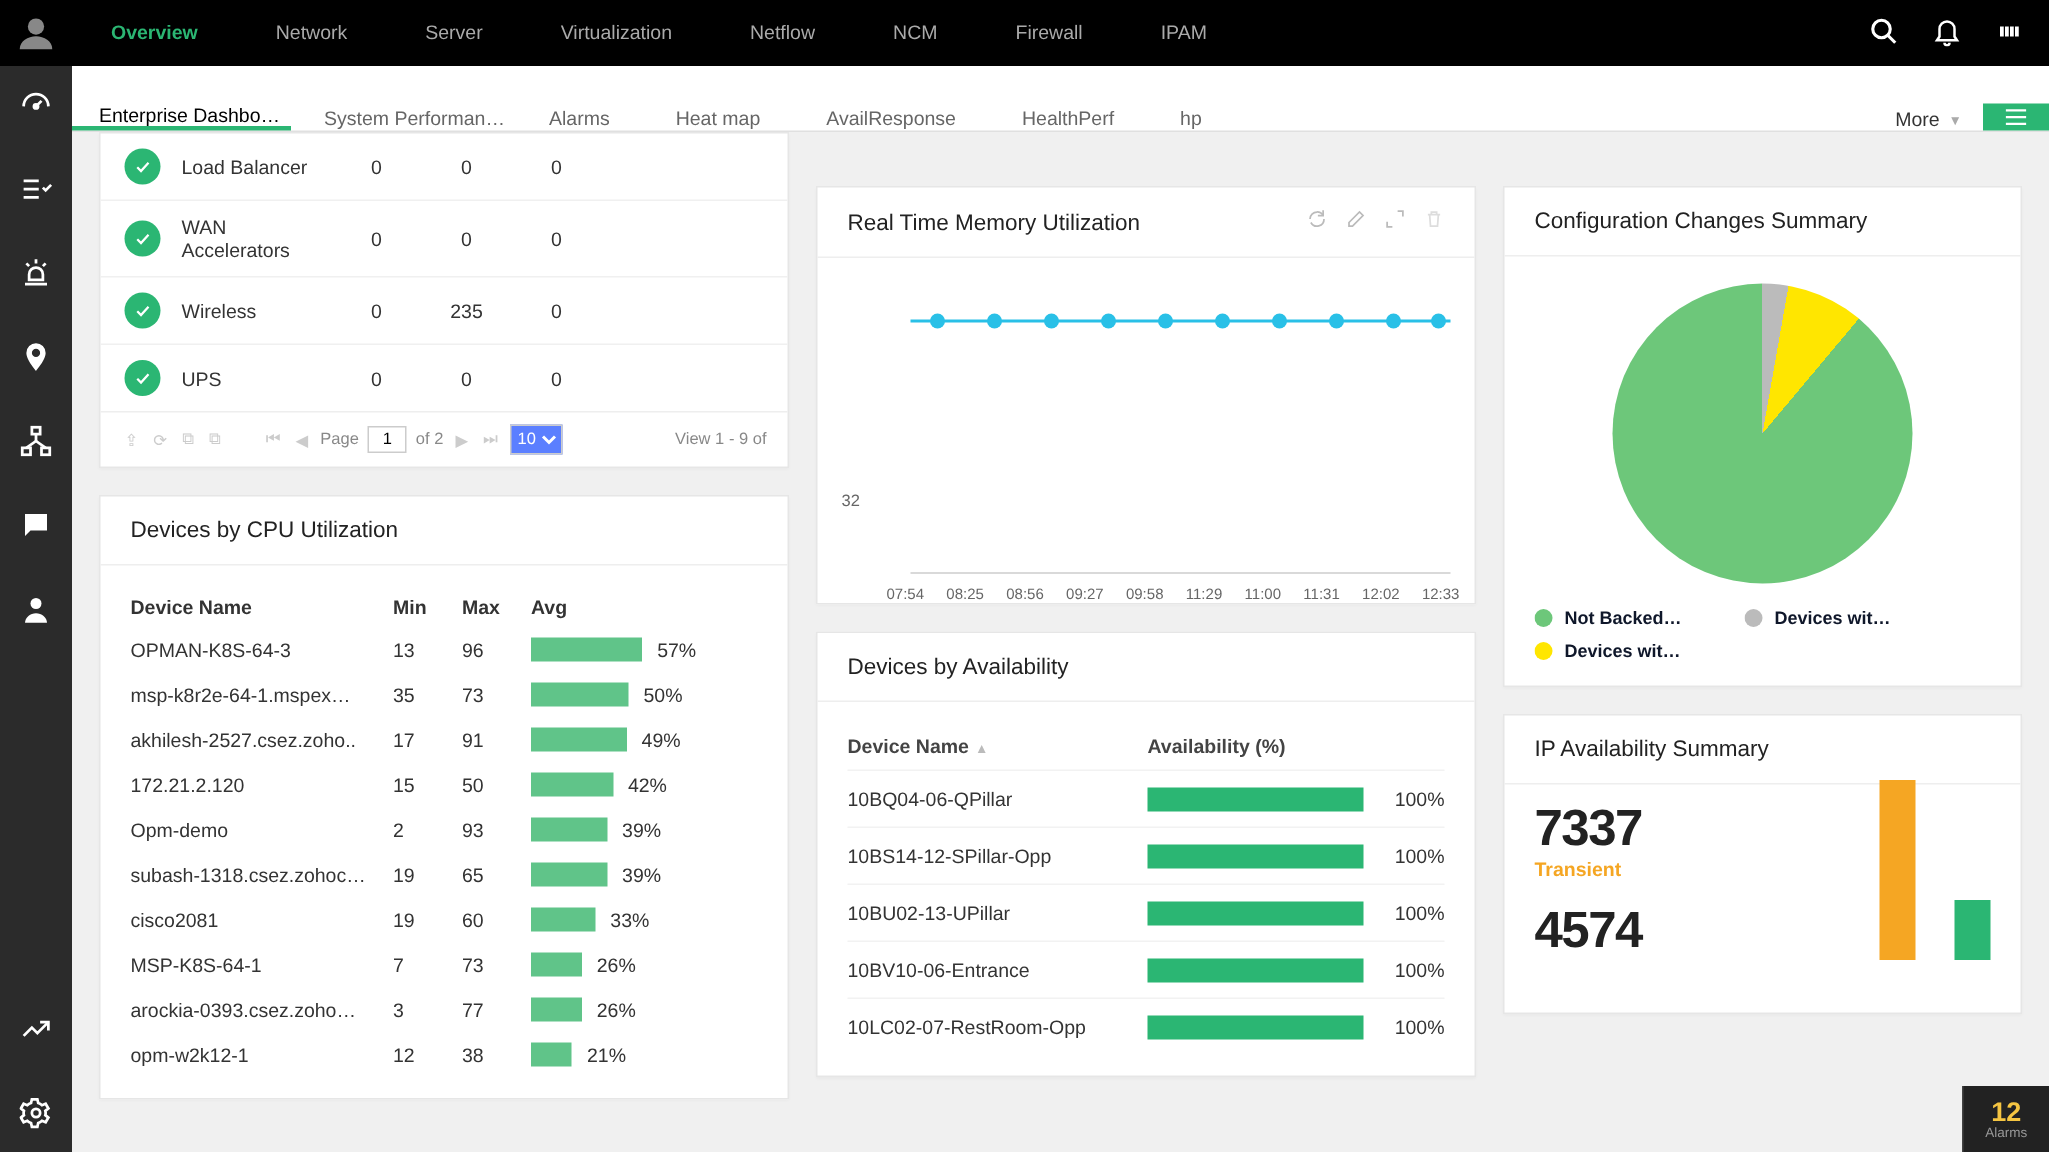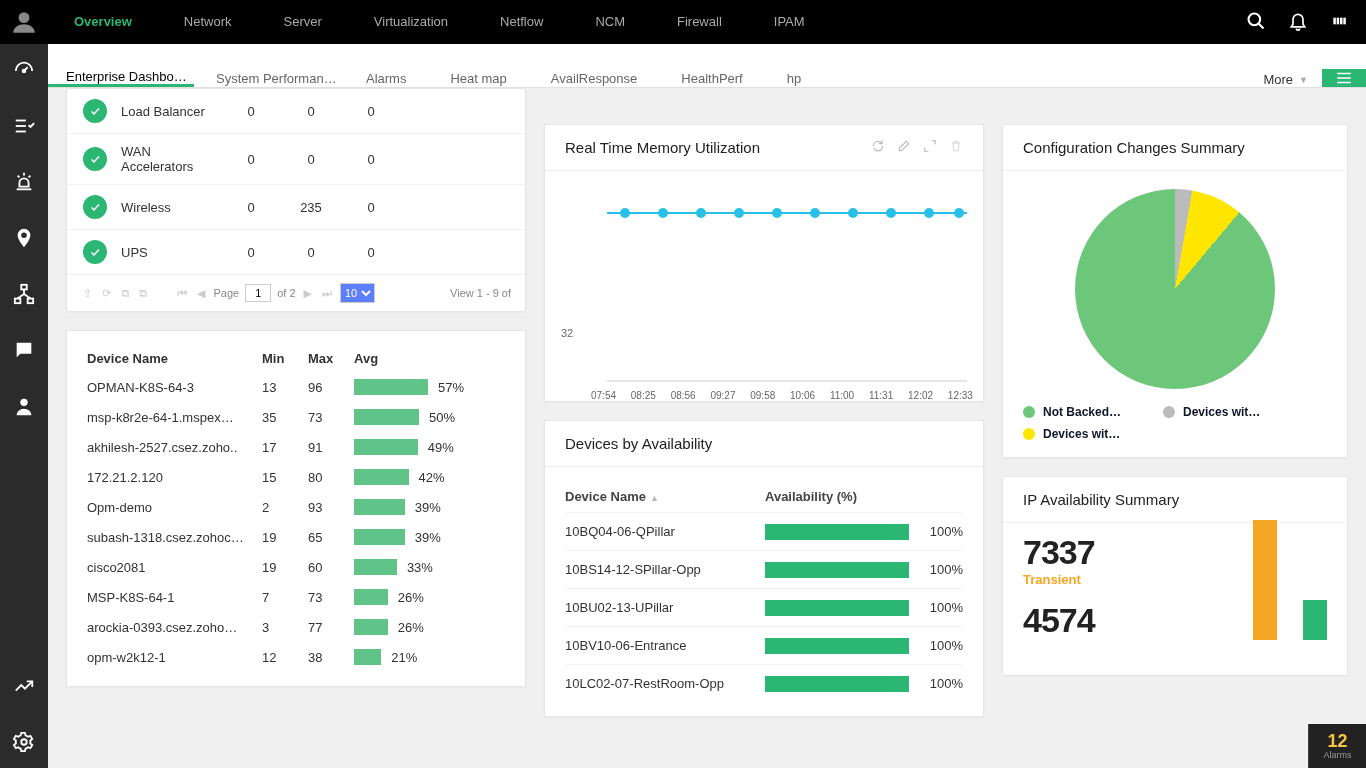--- a/index.html
+++ b/index.html
@@ -293,20 +293,23 @@
         <input value="1" style="">
         <span>of 2</span>
         <span class="pbtn">▶</span>
         <span class="pbtn">⏭</span>
         <select><option>10</option></select>
         <span class="right">View 1 - 9 of</span>
       </div>
     </div>
 
     <div class="card">
+      <div class="cardhead">
+          <span>Devices by CPU Utilization</span>
+        </div>
       <div class="cardbody cputable">
         <div class="hdr">
           <div class="c-name">Device Name</div>
           <div class="c-min">Min</div>
           <div class="c-max">Max</div>
           <div class="c-bar">Avg</div>
         </div>
         <div id="cpurows">
             <div class="r">
               <div class="c-name">OPMAN-K8S-64-3</div>
@@ -331,21 +334,21 @@
               <div class="c-min">17</div>
               <div class="c-max">91</div>
               <div class="c-bar">
                 <div class="bar" style="width:63.7px"></div>
                 <span class="pct">49%</span>
               </div>
             </div>
             <div class="r">
               <div class="c-name">172.21.2.120</div>
               <div class="c-min">15</div>
-              <div class="c-max">80</div>
+              <div class="c-max">50</div>
               <div class="c-bar">
                 <div class="bar" style="width:54.6px"></div>
                 <span class="pct">42%</span>
               </div>
             </div>
             <div class="r">
               <div class="c-name">Opm-demo</div>
               <div class="c-min">2</div>
               <div class="c-max">93</div>
               <div class="c-bar">
@@ -444,21 +447,21 @@
             </g>
             <line x1="0" y1="198" x2="360" y2="198" stroke="#ccc"></line>
           </svg>
         </div>
         <div class="xticks" id="memticks">
             <span>07:54</span>
             <span>08:25</span>
             <span>08:56</span>
             <span>09:27</span>
             <span>09:58</span>
-            <span>10:06</span>
+            <span>11:29</span>
             <span>11:00</span>
             <span>11:31</span>
             <span>12:02</span>
             <span>12:33</span>
           </div>
       </div>
     </div>
 
     <div class="card">
       <div class="cardhead">

